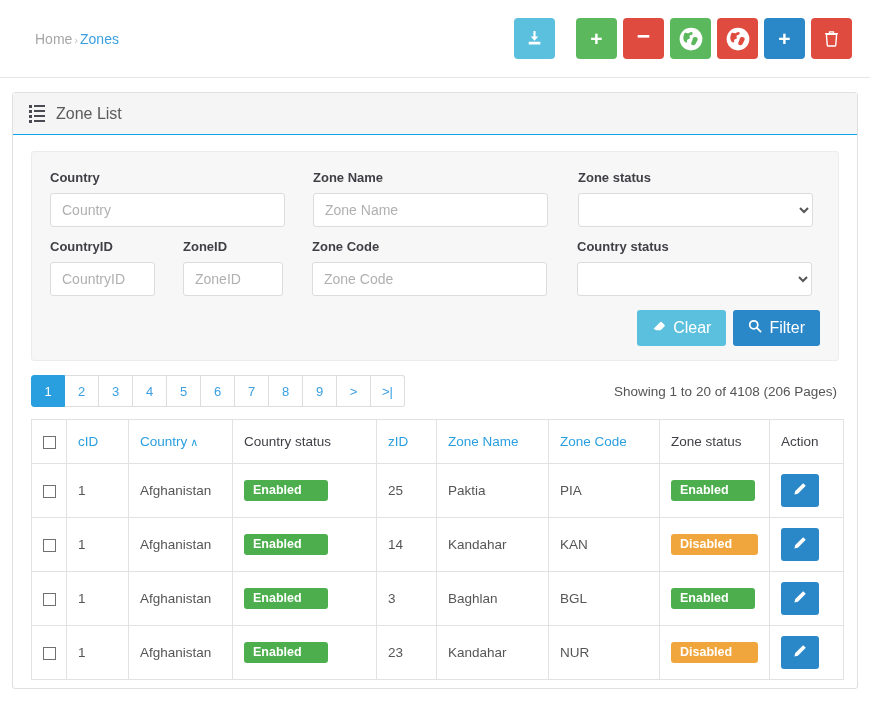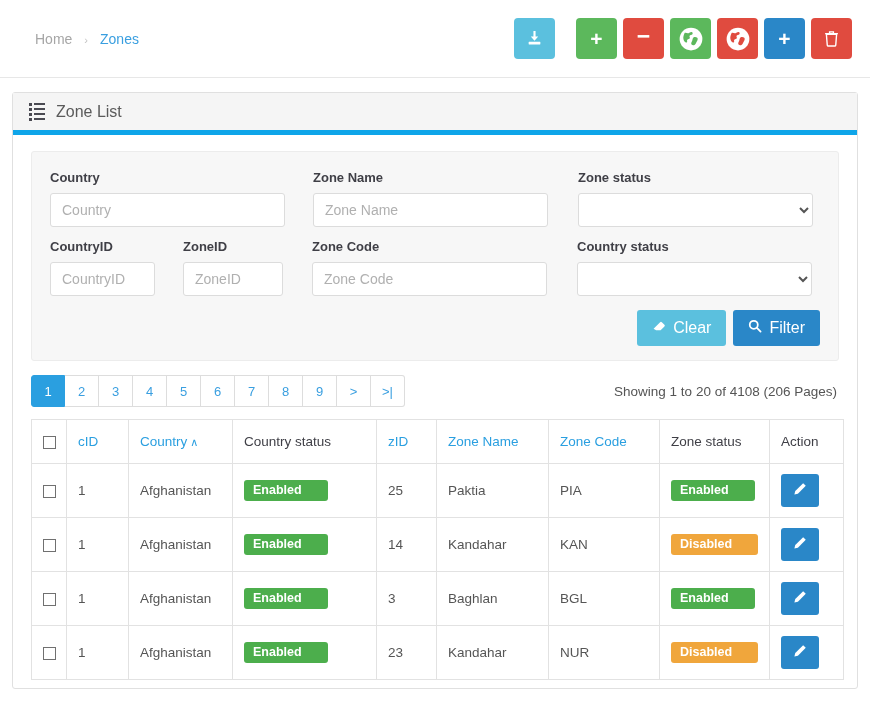--- a/index.html
+++ b/index.html
@@ -28,21 +28,21 @@
     font-weight: 300;
     letter-spacing: -0.4px;
     line-height: 1;
   }
   .breadcrumb {
     margin-left: 13px;
     font-size: 14px;
     color: #999;
     display: flex;
     align-items: baseline;
-    gap: 12px;
+    gap: 2px;
   }
   .breadcrumb .crumb-home { color: #a6a6a6; }
   .breadcrumb .crumb-sep { color: #c3c3c3; font-size: 11px; }
   .breadcrumb .crumb-current { color: #3a9fe0; }
 
   .header-actions { display: flex; align-items: center; gap: 6px; }
   .hbtn {
     width: 41px; height: 41px;
     border: none; border-radius: 4px;
     display: flex; align-items: center; justify-content: center;
@@ -67,21 +67,21 @@
   
   .panel {
     margin: 14px 12px 0 12px;
     border: 1px solid #e0e0e0;
     border-radius: 3px;
     background: #fff;
   }
   .panel-heading {
     height: 42px;
     background: #f5f5f5;
-    border-bottom: 5px solid #0ea5e9;
+    border-bottom: 1px solid #0ea5e9;
     display: flex; align-items: center;
     padding: 0 16px;
     gap: 11px;
   }
   .panel-heading .list-icon { display: flex; flex-direction: column; gap: 2px; width: 16px; }
   .list-icon .li-row { display: flex; align-items: center; gap: 2px; }
   .list-icon .li-dot { width: 3px; height: 3px; background: #4a4a52; }
   .list-icon .li-bar { flex: 1; height: 2.5px; background: #4a4a52; }
   .panel-title { font-size: 16px; color: #5a5a5a; font-weight: 400; }
 

